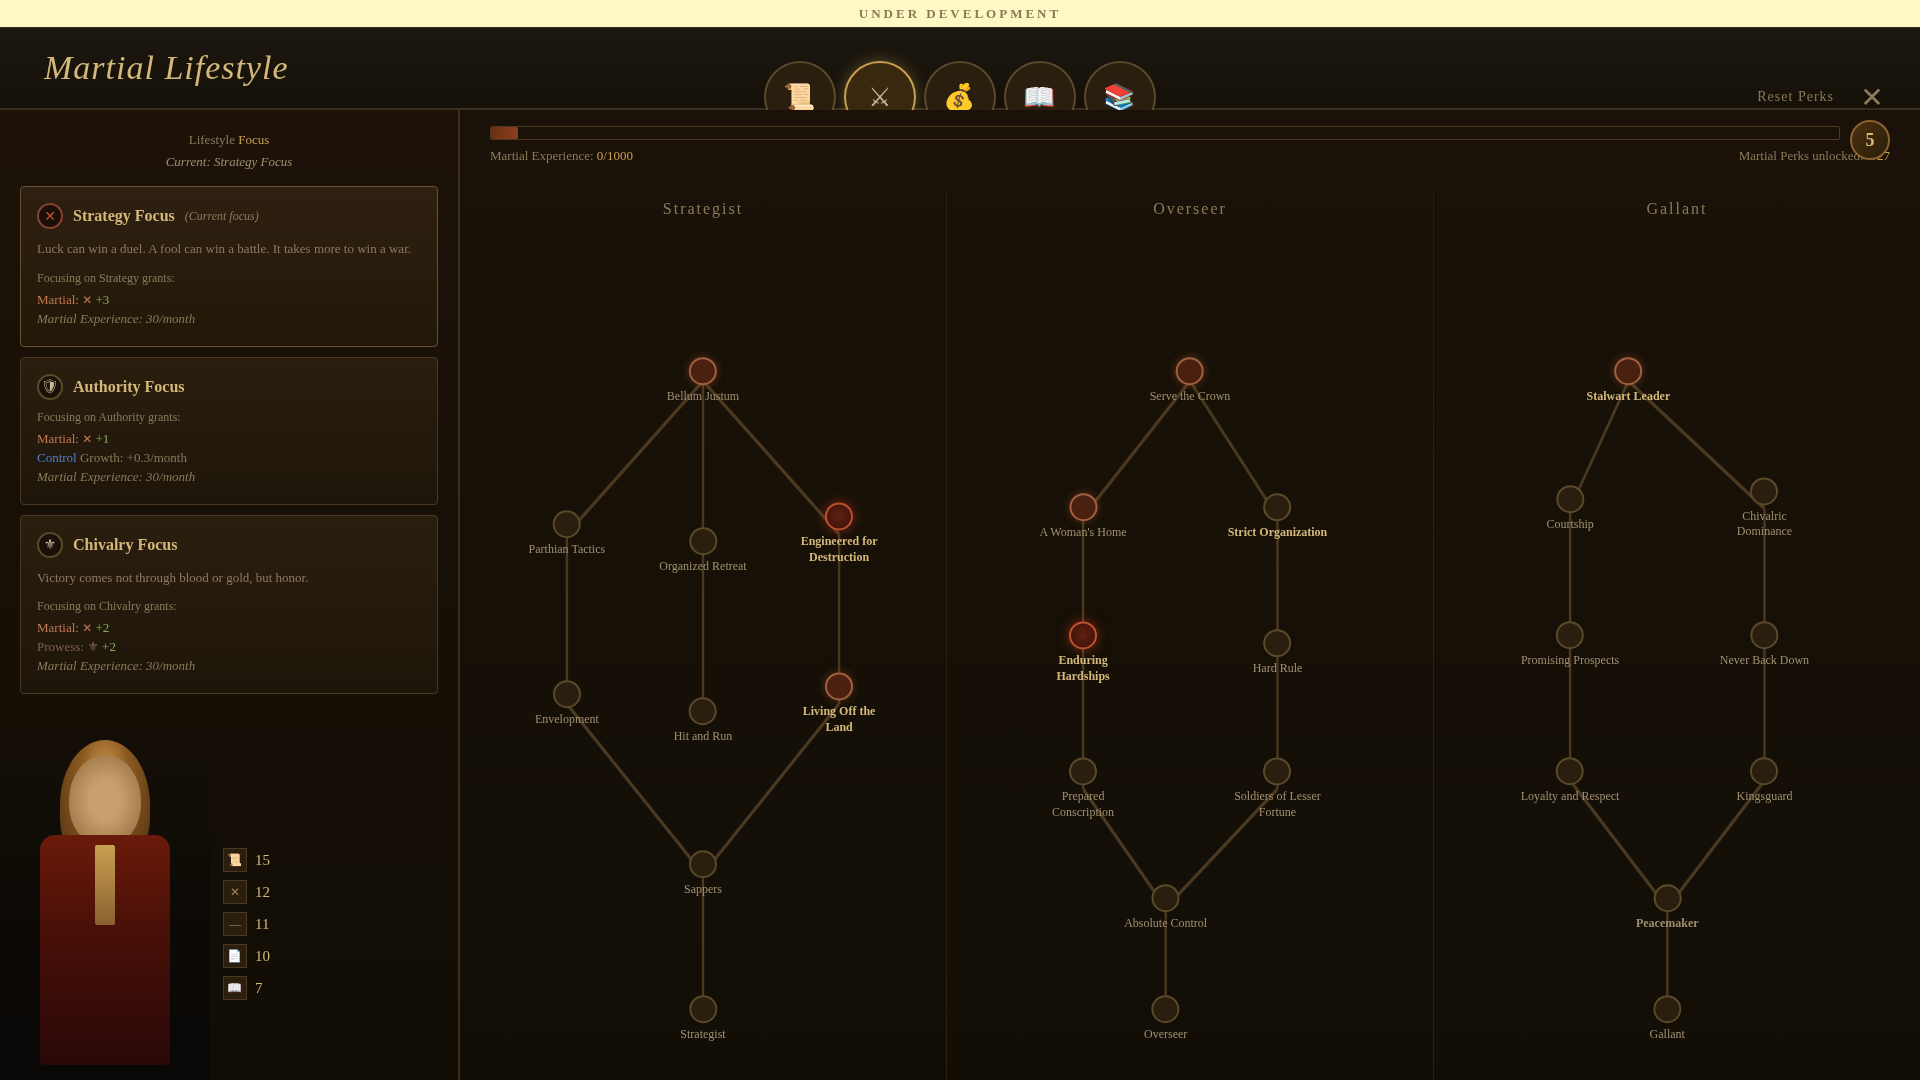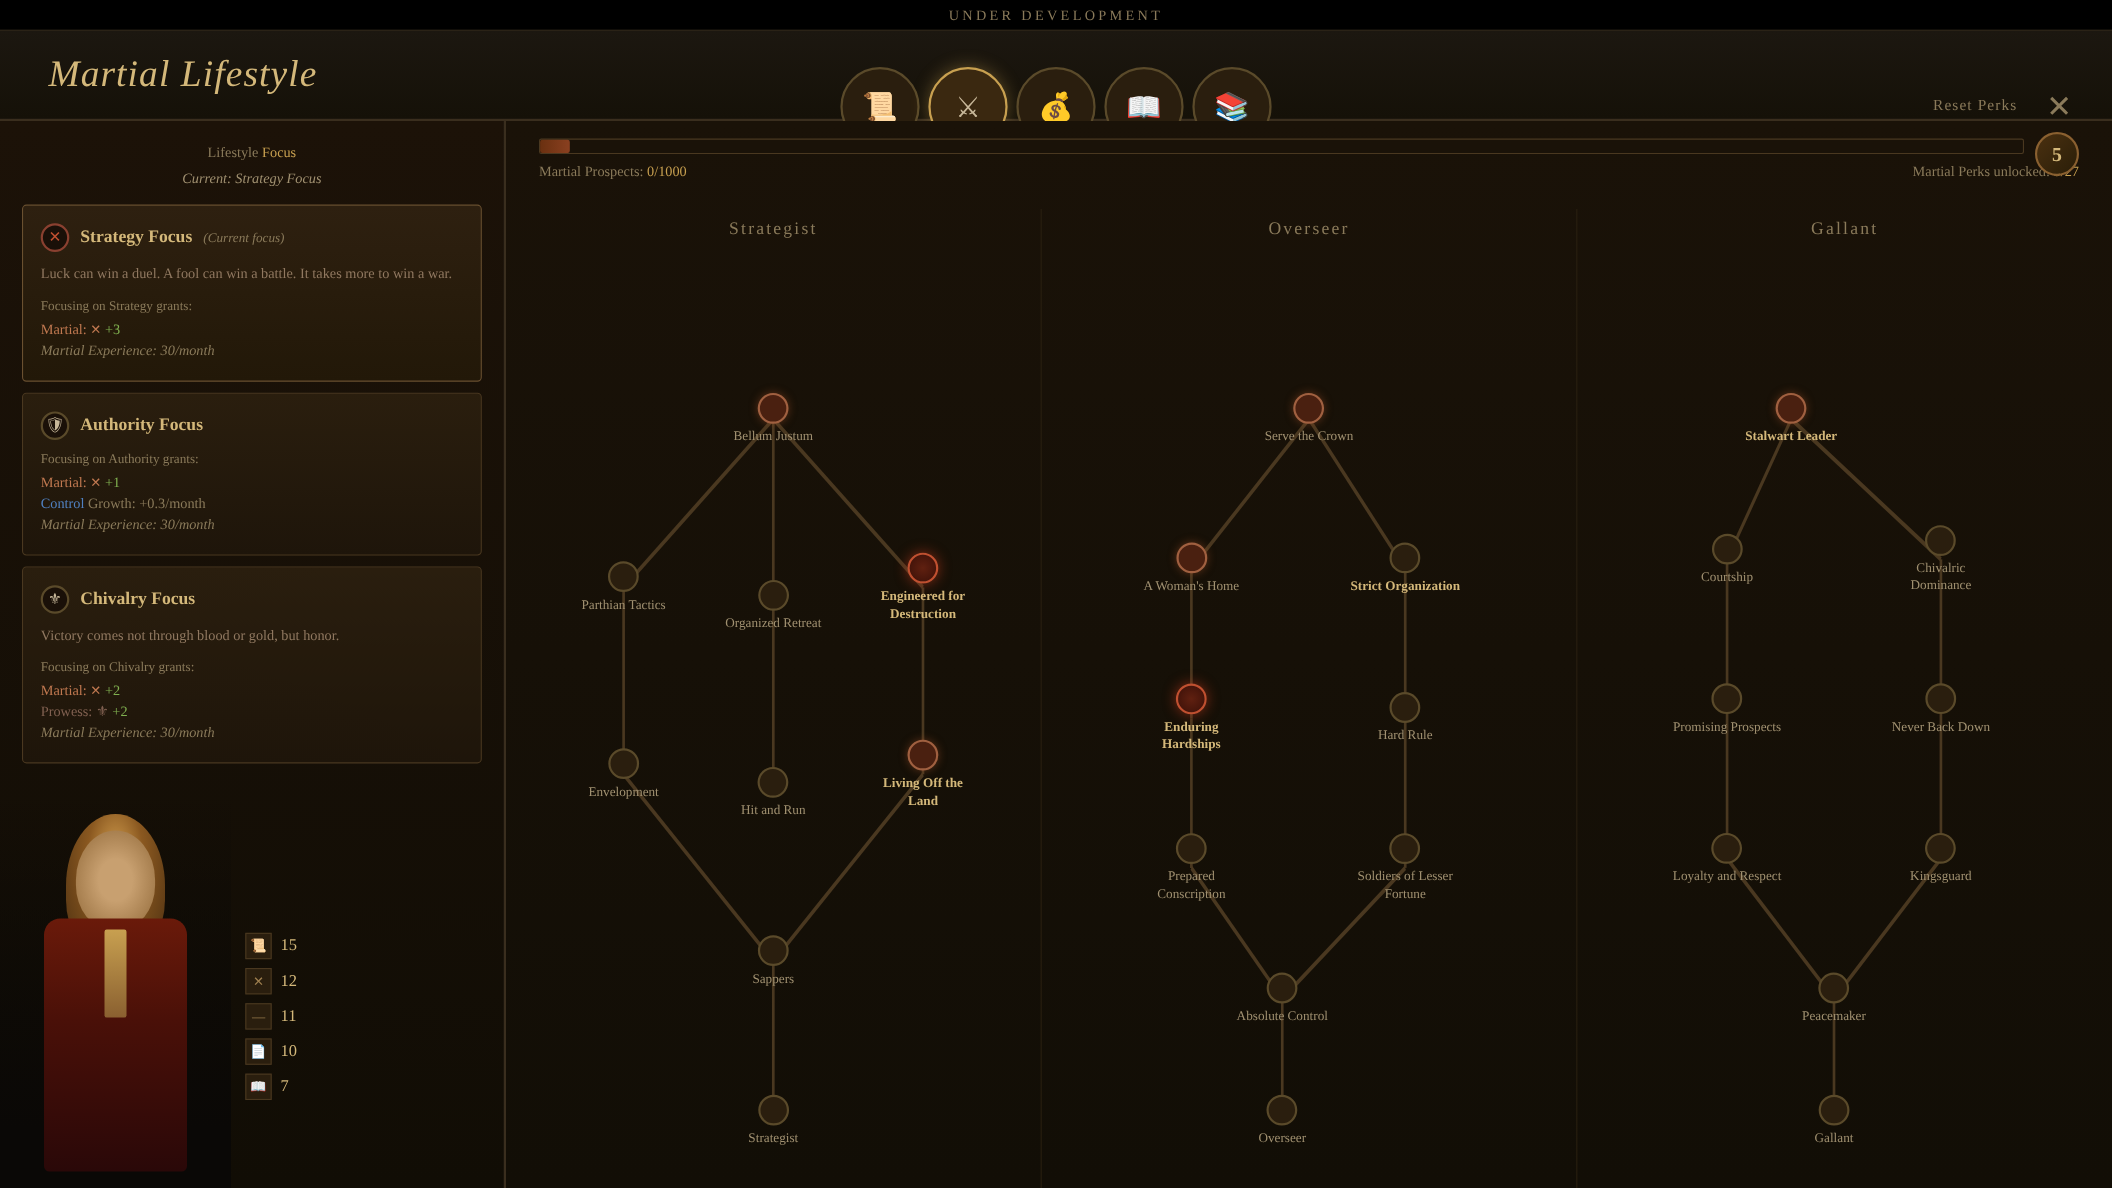--- a/index.html
+++ b/index.html
@@ -13,25 +13,26 @@
       position: relative;
     }
 
     
     .top-banner {
       position: absolute;
       top: 0;
       left: 0;
       right: 0;
       height: 28px;
-      background: #000000;
+      background: #fef9c3;
       display: flex;
       align-items: center;
       justify-content: center;
       border-bottom: 1px solid #3a2e1e;
+      font-weight: bold;
     }
     .top-banner-text {
       color: #8a7a5a;
       font-size: 13px;
       letter-spacing: 3px;
       text-transform: uppercase;
     }
 
     
     .header {
@@ -528,21 +529,21 @@
 
   <div class="exp-bar-container">
     <div class="exp-badge">
       <span>5</span>
     </div>
     <div class="exp-bar-bg">
       <div class="exp-bar-fill"></div>
     </div>
     <div class="exp-info">
       <span>
-        <span style="color:#8a7a5a;">Martial Prospects:</span>
+        <span style="color:#8a7a5a;">Martial Experience:</span>
         <span>0/1000</span>
       </span>
       <span>
         <span style="color:#8a7a5a;">Martial Perks unlocked:</span>
         <span>5/27</span>
       </span>
     </div>
   </div>
 
   <div class="tree-area">
@@ -720,21 +721,21 @@
         <div class="perk-node" style="left:28%;top:65%;">
           <div class="perk-circle"></div>
           <div class="perk-label">Loyalty and Respect</div>
         </div>
 
         <div class="perk-node" style="left:68%;top:65%;">
           <div class="perk-circle"></div>
           <div class="perk-label">Kingsguard</div>
         </div>
 
-        <div class="perk-node" style="left:48%;top:80%;">
+        <div class="perk-node" style="left:48%;top:80%;font-weight:bold;">
           <div class="perk-circle"></div>
           <div class="perk-label">Peacemaker</div>
         </div>
 
         <div class="perk-node" style="left:48%;top:93%;">
           <div class="perk-circle"></div>
           <div class="perk-label">Gallant</div>
         </div>
       </div>
     </div>

